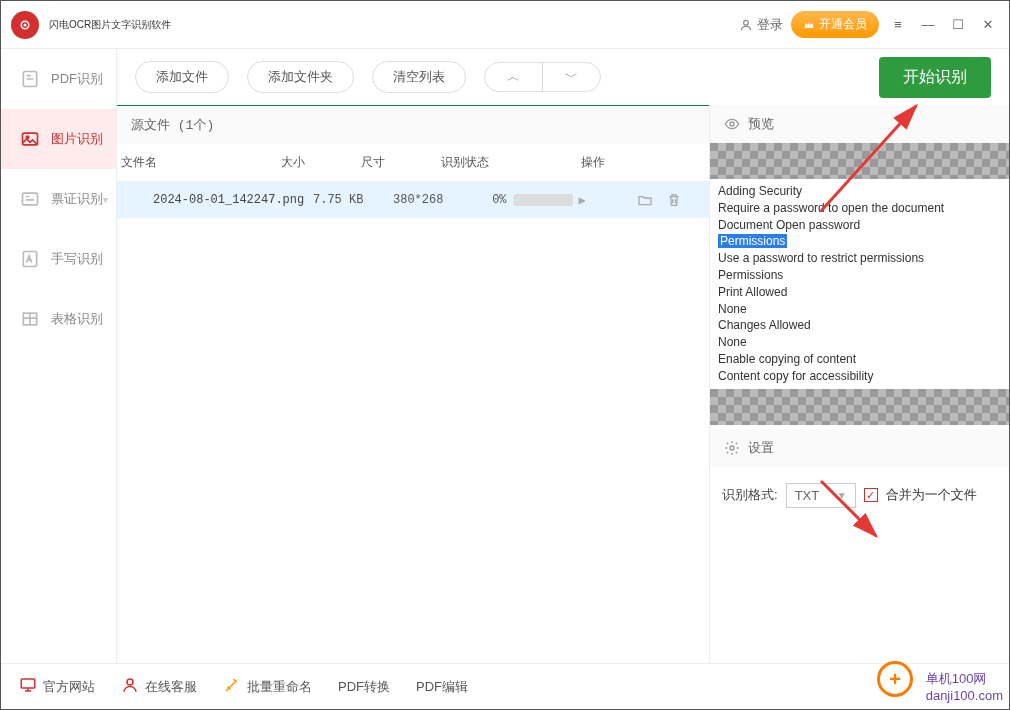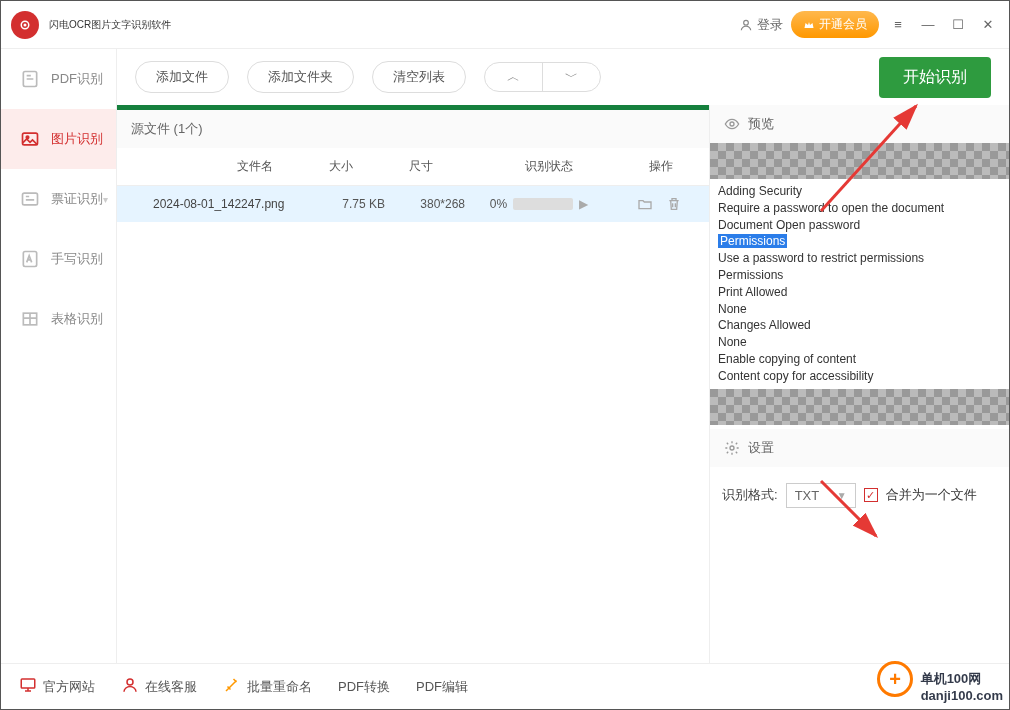--- a/index.html
+++ b/index.html
@@ -27,24 +27,24 @@
 .main { flex: 1; display: flex; flex-direction: column; min-width: 0; }
 .toolbar { height: 56px; display: flex; align-items: center; padding: 0 18px; gap: 18px; }
 .pill-btn { border: 1px solid #ddd; background: #fff; padding: 6px 20px; border-radius: 16px; color: #555; cursor: pointer; font-size: 13px; }
 .nav-grp { display: flex; border: 1px solid #ddd; border-radius: 16px; overflow: hidden; }
 .nav-half { padding: 5px 22px; color: #888; cursor: pointer; }
 .nav-half:first-child { border-right: 1px solid #ddd; }
 .spacer { flex: 1; }
 .start-btn { background: #2e9b3f; color: #fff; padding: 10px 24px; border-radius: 4px; cursor: pointer; font-size: 16px; border: none; }
 
 .content { flex: 1; display: flex; min-height: 0; }
-.file-area { flex: 1; display: flex; flex-direction: column; border-top: 5px solid #15803d; }
+.file-area { flex: 1; display: flex; flex-direction: column; border-top: 1px solid #15803d; font-family: Liberation Mono, monospace; }
 .src-head { padding: 10px 14px; color: #666; background: #fafafa; }
 .tbl-head { display: flex; border-bottom: 1px solid #eee; background: #fff; }
-.tbl-head > div, .tbl-row > div { padding: 10px 4px; text-align: right; color: #555; font-size: 12px; }
+.tbl-head > div, .tbl-row > div { padding: 10px 4px; text-align: left; color: #555; font-size: 12px; }
 .c-name { width: 160px; }
 .c-size { width: 80px; }
 .c-dim { width: 80px; }
 .c-stat { width: 140px; }
 .c-op { width: 100px; }
 .tbl-row { display: flex; background: #e6f4ff; align-items: center; }
 .tbl-row .c-name { text-align: left; color: #444; margin-left: 32px; }
 .progress { display: flex; align-items: center; gap: 6px; justify-content: center; }
 .pbar { width: 60px; height: 12px; background: #ddd; border-radius: 2px; }
 .ops { display: flex; gap: 12px; justify-content: center; color: #aaa; }
@@ -61,21 +61,21 @@
 .chk { width: 14px; height: 14px; border: 1px solid #d32f2f; display: inline-flex; align-items: center; justify-content: center; color: #d32f2f; font-size: 11px; }
 .path-input { border: 1px solid #ccc; padding: 4px 6px; font-size: 12px; color: #555; width: 150px; overflow: hidden; white-space: nowrap; }
 .sq-btn { border: 1px solid #ccc; width: 28px; height: 26px; display: flex; align-items: center; justify-content: center; color: #888; cursor: pointer; }
 
 
 .footer { height: 46px; border-top: 1px solid #eee; display: flex; align-items: center; padding: 0 18px; gap: 26px; color: #555; }
 .ft-item { display: flex; align-items: center; gap: 6px; cursor: pointer; }
 .ft-icon.red { color: #d32f2f; }
 .ft-icon.or { color: #ff9800; }
 .footer .spacer { flex: 1; }
-.watermark { position: absolute; right: 6px; bottom: 6px; color: #0f172a; font-size: 13px; opacity: .85; font-weight: bold; }
+.watermark { position: absolute; right: 6px; bottom: 6px; color: #4c1d95; font-size: 13px; opacity: .85; }
 .bubble { position: absolute; right: 96px; bottom: 12px; width: 36px; height: 36px; border: 3px solid #ff7a00; border-radius: 50%; display: flex; align-items: center; justify-content: center; color: #ff7a00; font-size: 20px; font-weight: bold; }
 
 
 .arrow { position: absolute; pointer-events: none; }
 .arrow svg { overflow: visible; }
 </style>
 </head>
 <body>
 
 <div class="window">

